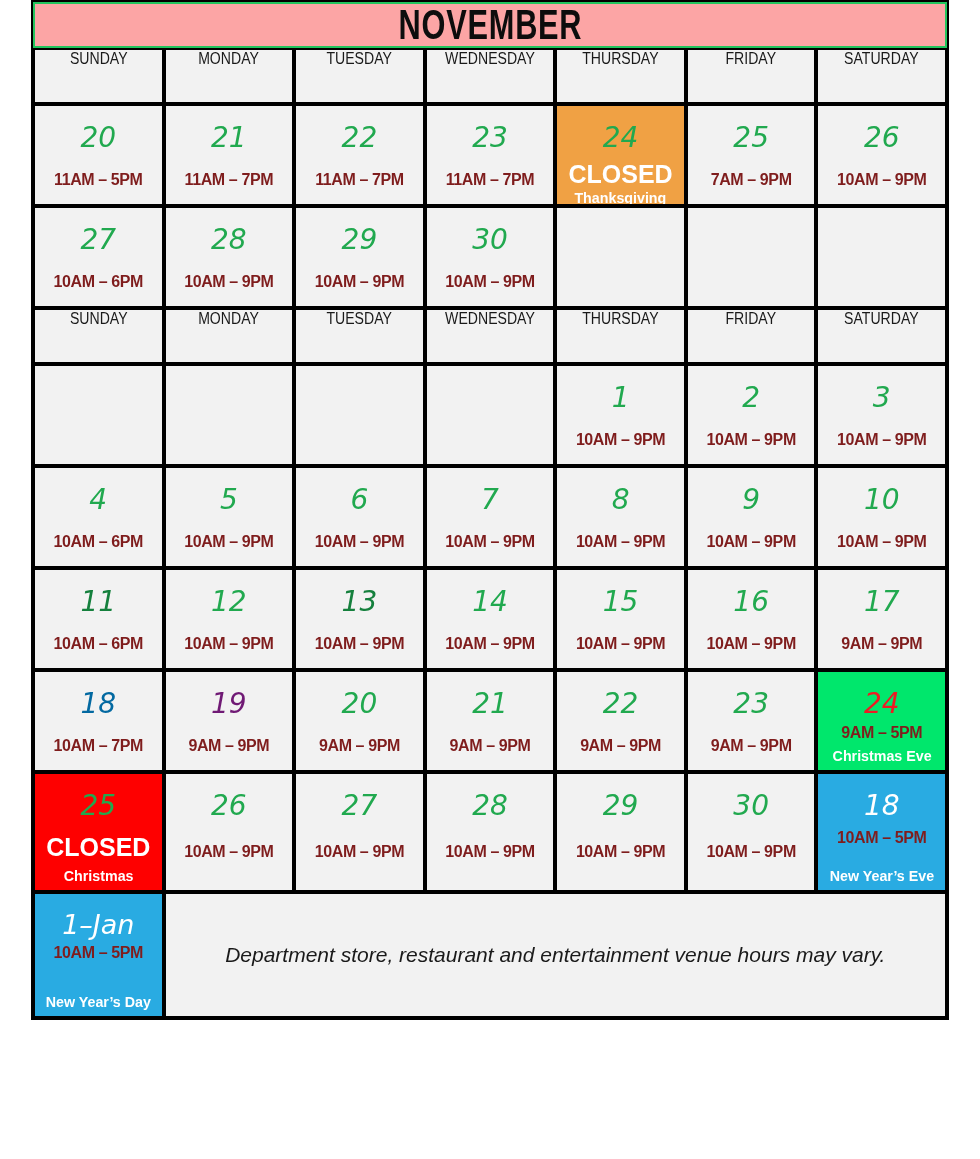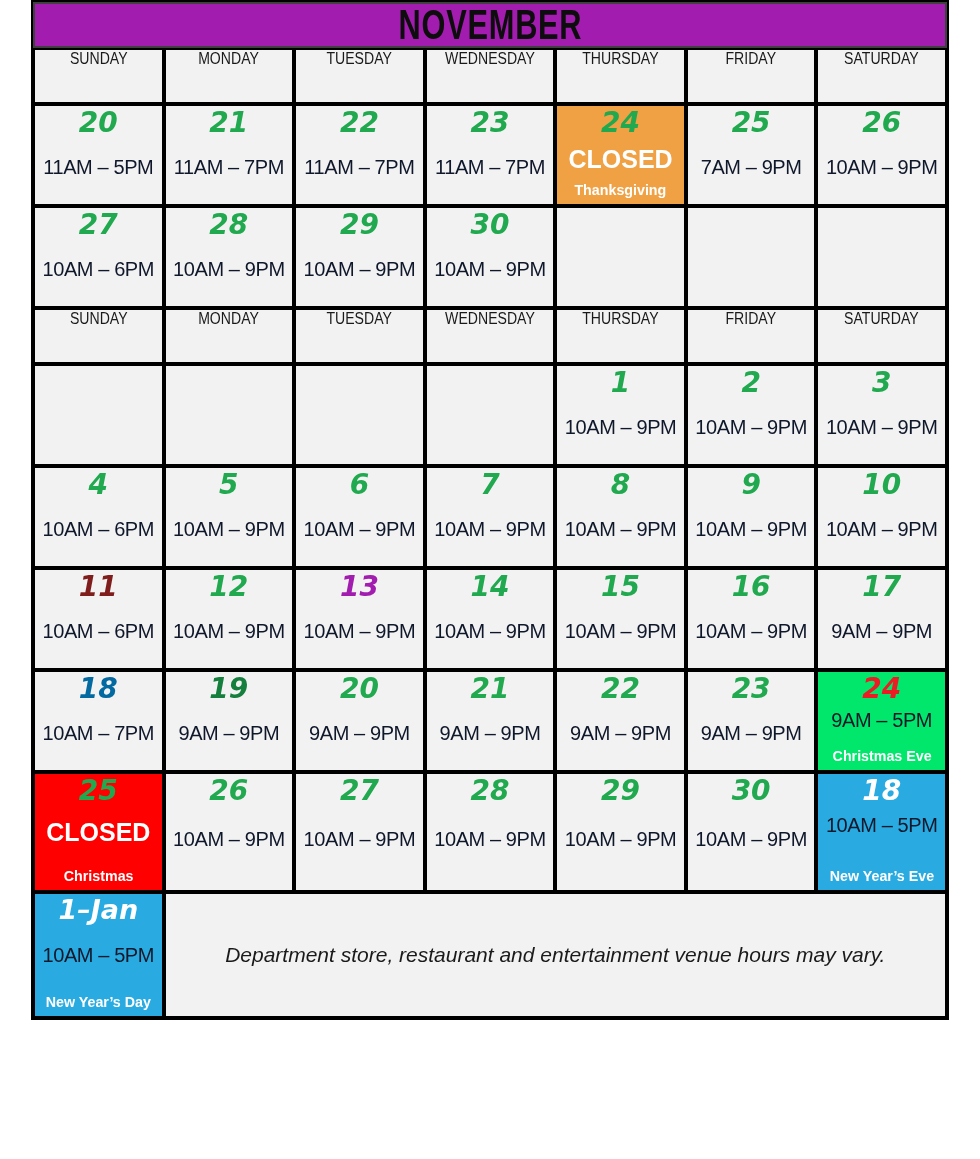--- a/index.html
+++ b/index.html
@@ -8,55 +8,55 @@
     font-family:"Liberation Sans",sans-serif;overflow:hidden;
   }
   *{box-sizing:border-box;}
   .title{text-align:center;margin:2px 0 6px;height:60px;line-height:60px;white-space:nowrap;}
   .title span{
     display:inline-block;font-size:56px;font-weight:bold;letter-spacing:0px;
     transform:scaleX(0.82);transform-origin:center;
   }
   .calendar{width:918px;margin:0 auto;border:2px solid #000;background:#000;}
   .month-header{
-    background:#a21caf;border:2px solid #404040;height:46px;
+    background:#fca5a5;border:2px solid #22c55e;height:46px;
     display:flex;align-items:center;justify-content:center;
   }
   .month-header span{
     font-size:41px;font-weight:700;color:#0d0d0d;white-space:nowrap;
     transform:scale(0.75,1.02);transform-origin:center;letter-spacing:1px;
   }
   .row{display:grid;grid-template-columns:repeat(7,1fr);}
   .cell{
     background:#F2F2F2;border:2px solid #000;
     display:flex;flex-direction:column;align-items:center;
     overflow:hidden;position:relative;
   }
   .day-row .cell{height:56px;justify-content:flex-start;}
   .dayname{font-size:16px;color:#1a1a1a;white-space:nowrap;transform:scaleX(0.88);}
   .week-row .cell{height:102px;}
   .week-row.tall .cell{height:120px;}
   .daynum{
-    font-family:"DejaVu Sans",sans-serif;font-style:italic;font-weight:bold;
-    font-size:28px;line-height:1.2;margin-top:0;white-space:nowrap;
+    font-family:"DejaVu Sans",sans-serif;font-style:italic;font-weight:normal;
+    font-size:28px;line-height:1.2;margin-top:15px;white-space:nowrap;
   }
   .hours{
-    font-weight:normal;font-size:20px;color:#0f172a;letter-spacing:-0.4px;
+    font-weight:bold;font-size:16px;color:#7f1d1d;letter-spacing:-0.4px;
     margin-top:16px;white-space:nowrap;
   }
   .tall .hours{margin-top:20px;}
   .cell.has-label .hours{margin-top:3px;}
   .tall .cell.has-label .hours{margin-top:6px;}
   .closed{font-weight:bold;font-size:25px;color:#fff;margin-top:5px;white-space:nowrap;}
   .tall .closed{margin-top:10px;}
   .hlabel{
     font-weight:bold;font-size:15px;color:#fff;margin-top:auto;margin-bottom:6px;
     white-space:nowrap;transform:scaleX(0.95);
   }
-  .footer-row .cell{height:126px;gap:15px;}
+  .footer-row .cell{height:126px;}
   .footer-row .daynum{font-size:27px;}
   .note-cell{grid-column:2/8;justify-content:center;}
   .note-text{font-style:italic;font-size:21px;color:#1a1a1a;text-align:center;padding:0 12px;}
 </style>
 </head>
 <body>
 
 <div class="page">
   <div class="calendar" id="calendar">
       <div class="month-header">
@@ -203,29 +203,29 @@
           <div class="daynum" style="color: rgb(33, 169, 79);">9</div>
           <div class="hours">10AM – 9PM</div>
         </div>
         <div class="cell">
           <div class="daynum" style="color: rgb(33, 169, 79);">10</div>
           <div class="hours">10AM – 9PM</div>
         </div>
       </div>
       <div class="row week-row">
         <div class="cell">
-          <div class="daynum" style="color: #7f1d1d;">11</div>
+          <div class="daynum" style="color: #15803d;">11</div>
           <div class="hours">10AM – 6PM</div>
         </div>
         <div class="cell">
           <div class="daynum" style="color: rgb(33, 169, 79);">12</div>
           <div class="hours">10AM – 9PM</div>
         </div>
         <div class="cell">
-          <div class="daynum" style="color: #a21caf;">13</div>
+          <div class="daynum" style="color: #15803d;">13</div>
           <div class="hours">10AM – 9PM</div>
         </div>
         <div class="cell">
           <div class="daynum" style="color: rgb(33, 169, 79);">14</div>
           <div class="hours">10AM – 9PM</div>
         </div>
         <div class="cell">
           <div class="daynum" style="color: rgb(33, 169, 79);">15</div>
           <div class="hours">10AM – 9PM</div>
         </div>
@@ -237,21 +237,21 @@
           <div class="daynum" style="color: rgb(33, 169, 79);">17</div>
           <div class="hours">9AM – 9PM</div>
         </div>
       </div>
       <div class="row week-row">
         <div class="cell">
           <div class="daynum" style="color: #0369a1;">18</div>
           <div class="hours">10AM – 7PM</div>
         </div>
         <div class="cell">
-          <div class="daynum" style="color: #15803d;">19</div>
+          <div class="daynum" style="color: #701a75;">19</div>
           <div class="hours">9AM – 9PM</div>
         </div>
         <div class="cell">
           <div class="daynum" style="color: rgb(33, 169, 79);">20</div>
           <div class="hours">9AM – 9PM</div>
         </div>
         <div class="cell">
           <div class="daynum" style="color: rgb(33, 169, 79);">21</div>
           <div class="hours">9AM – 9PM</div>
         </div>

